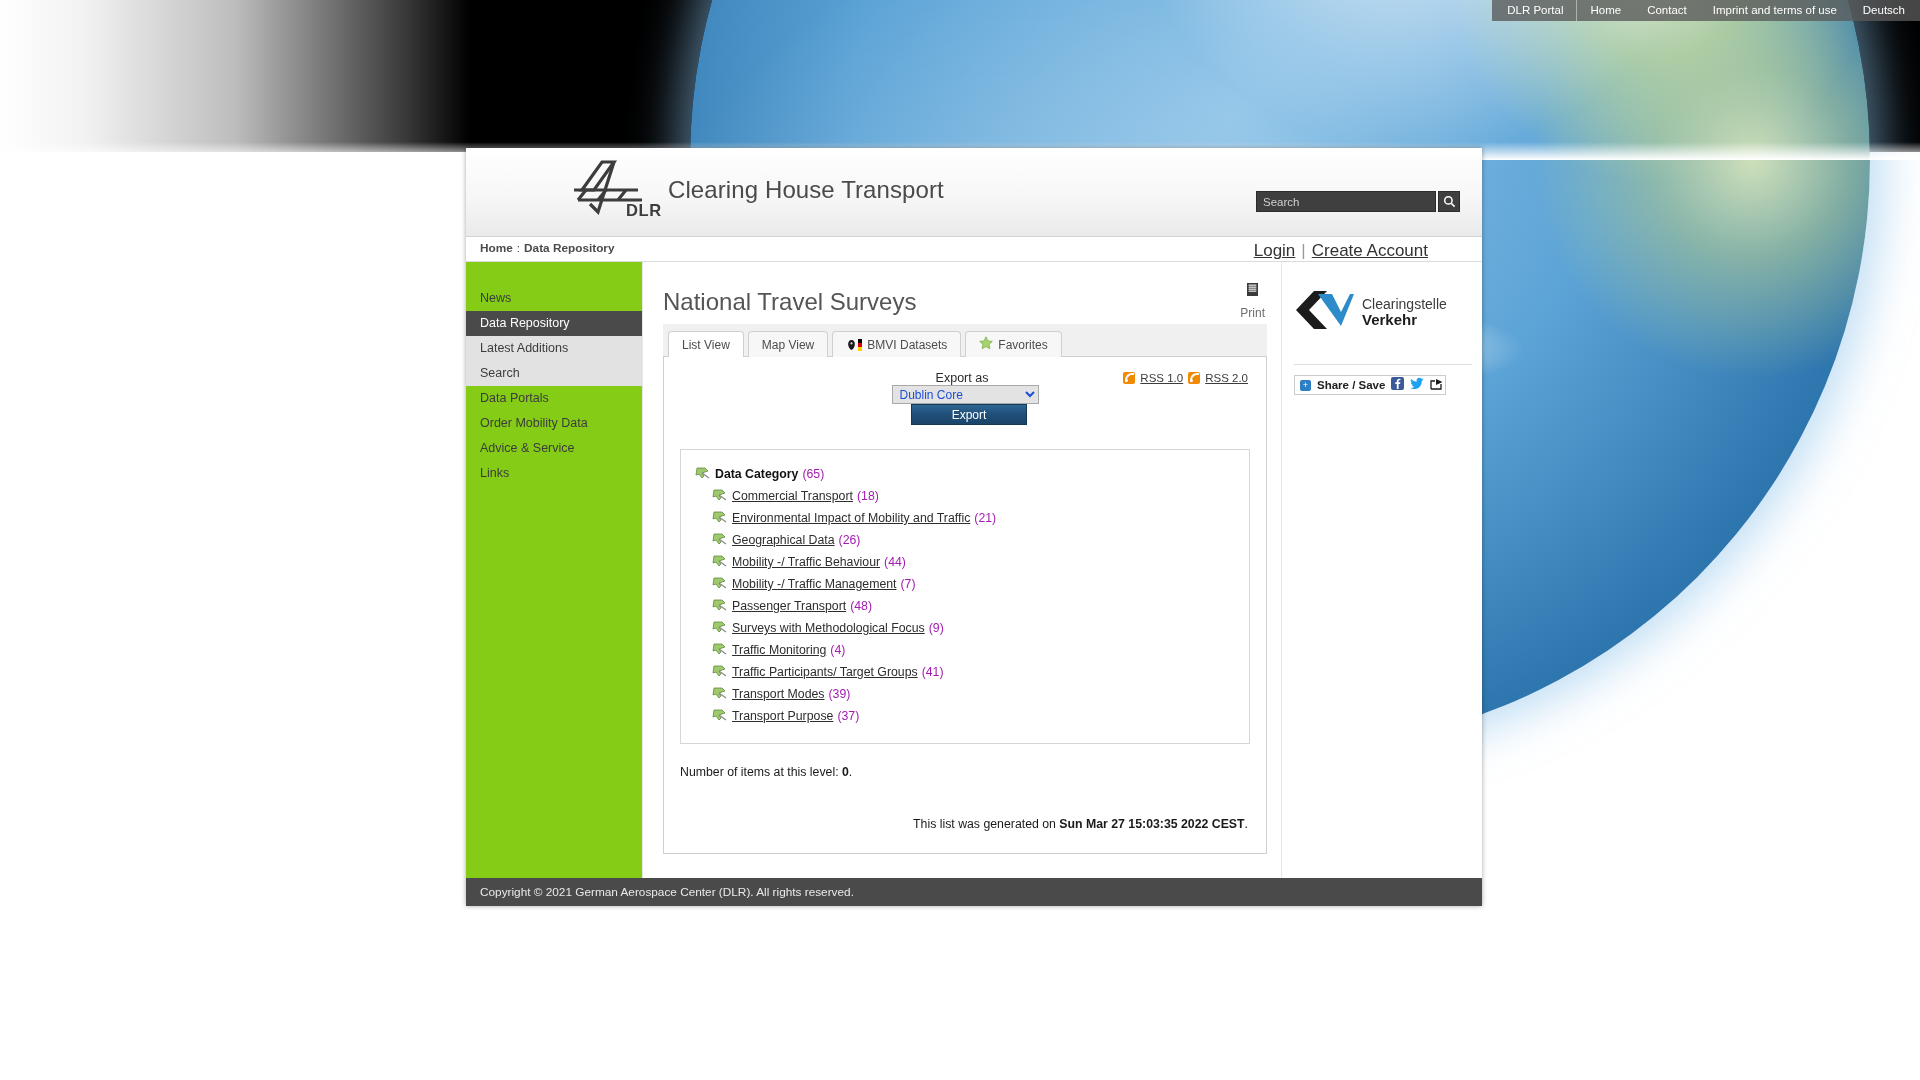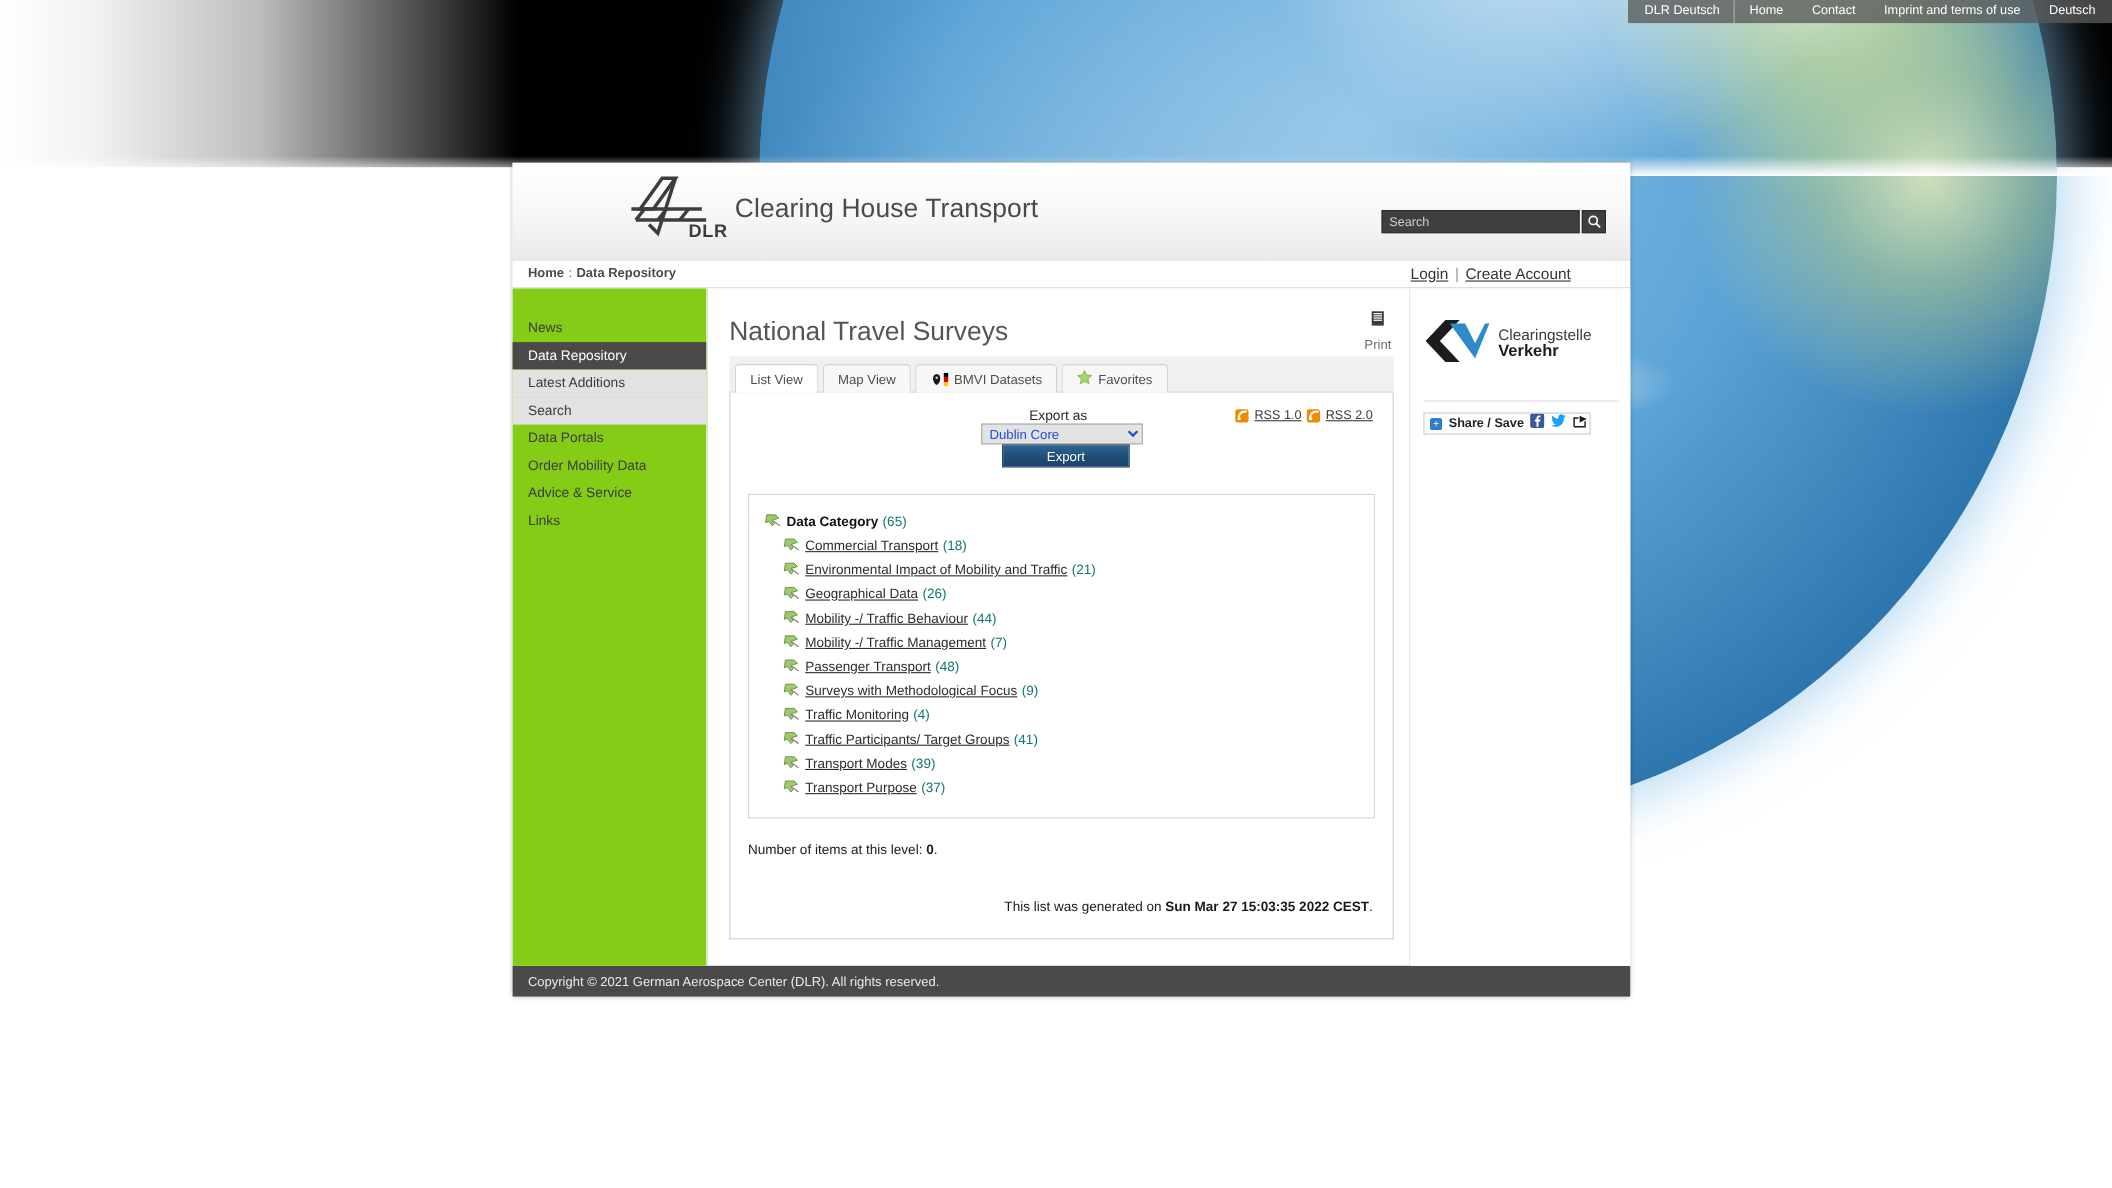--- a/index.html
+++ b/index.html
@@ -195,21 +195,21 @@
     top: 4px;
     font-size: 11.8px;
     color: #4b4b4b;
     font-weight: bold;
   }
   #breadcrumb .sep { font-weight: normal; padding: 0 4px; }
   #account {
     position: absolute;
     right: 54px;
     top: 4px;
-    font-size: 14px;
+    font-size: 17px;
     color: #333;
   }
   #account a { color: #333; text-decoration: underline; }
   #account .bar { padding: 0 6px; color: #999; }
 
   
   #cols {
     display: flex;
     align-items: stretch;
     min-height: 572px;
@@ -381,21 +381,21 @@
     font-size: 12.3px;
     color: #1a1a1a;
     line-height: 19px;
     padding: 1px 0;
   }
   .tree-row.child { padding-left: 17px; }
   .pin { flex: 0 0 16px; width: 16px; height: 14px; position: relative; top: 2px; margin-right: 4px; }
   .tree-row.root .label { font-weight: bold; color: #111; }
   .tree-row .label { text-decoration: none; color: #2d2d2d; }
   .tree-row.child .label { text-decoration: underline; }
-  .tree-row .count { margin-left: 4px; color: #0f766e; }
+  .tree-row .count { margin-left: 4px; color: #a21caf; }
 
   #itemcount {
     font-size: 12.3px;
     color: #1a1a1a;
     margin-top: 21px;
   }
   #itemcount b { font-weight: bold; }
   #generated {
     font-size: 12.3px;
     color: #1a1a1a;
@@ -459,21 +459,21 @@
 
   <div id="banner">
     <div id="space"></div>
     <div id="earth"></div>
     <div id="earth-clouds"></div>
     <div id="left-fade"></div>
     <div id="banner-bottom-fade"></div>
   </div>
 
   <div id="topnav">
-    <a class="tn first" href="#">DLR Deutsch</a>
+    <a class="tn first" href="#">DLR Portal</a>
     <a class="tn" href="#">Home</a>
     <a class="tn" href="#">Contact</a>
     <a class="tn" href="#">Imprint and terms of use</a>
     <a class="tn" href="#">Deutsch</a>
   </div>
 
   <div id="panel">
 
     <div id="header">
       <div id="logo-wrap">

